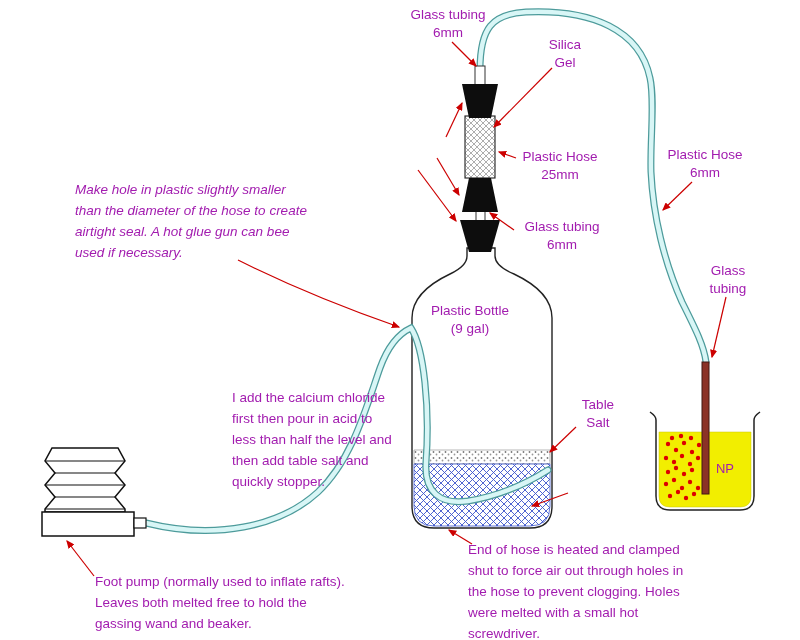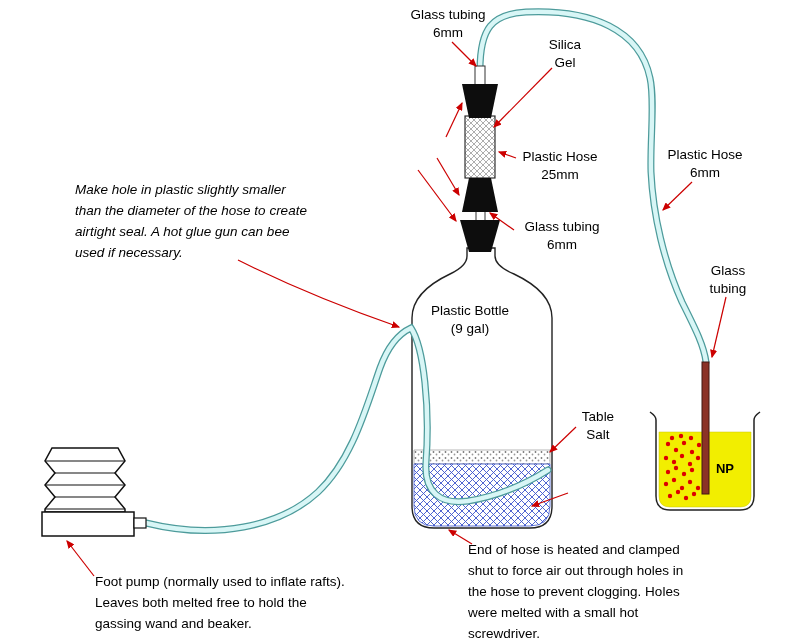--- a/index.html
+++ b/index.html
@@ -1,21 +1,21 @@
 <!DOCTYPE html>
 <html><head>
 <meta charset="utf-8">
 <style>
   html,body{margin:0;padding:0;background:#fff;}
   .stage{position:relative;width:800px;height:640px;background:#ffffff;overflow:hidden;
-         font-family:"Liberation Sans",sans-serif;color:#000000;}
+         font-family:"Liberation Sans",sans-serif;color:#a21caf;}
   .stage svg{position:absolute;left:0;top:0;}
   .lbl{position:absolute;white-space:pre-line;font-size:13.5px;line-height:1.3;text-align:center;}
   .note{position:absolute;white-space:pre-line;font-size:13.5px;line-height:1.55;text-align:left;}
-  .np{font-weight:700;font-size:13px;line-height:1;}
+  .np{font-weight:400;font-size:13px;line-height:1;}
 </style>
 </head>
 <body>
 
 <div class="stage">
 
   <svg width="800" height="640" viewBox="0 0 800 640">
     <defs>
       <pattern id="silicaHatch" width="6" height="6" patternUnits="userSpaceOnUse">
         <rect width="6" height="6" fill="#ffffff"></rect>
@@ -130,21 +130,26 @@
   <div class="lbl" style="left:512px;top:218px;width:100px;">Glass tubing
 6mm</div>
   <div class="note" style="left:75px;top:180px;width:290px;font-style:italic;">Make hole in plastic slightly smaller
 than the diameter of the hose to create
 airtight seal.  A hot glue gun can bee
 used if necessary.</div>
   <div class="lbl" style="left:697px;top:262px;width:62px;">Glass
 tubing</div>
   <div class="lbl" style="left:415px;top:302px;width:110px;">Plastic Bottle
 (9 gal)</div>
-  <div class="lbl" style="left:572px;top:408px;width:52px;">Table
+  <div class="note" style="left:232px;top:388px;width:235px;">I add the calcium chloride
+first then pour in acid to
+less than half the level and
+then add table salt and
+quickly stopper.</div>
+  <div class="lbl" style="left:572px;top:396px;width:52px;">Table
 Salt</div>
   <div class="lbl np" style="left:711px;top:462px;width:28px;">NP</div>
   <div class="note" style="left:95px;top:572px;width:290px;">Foot pump (normally used to inflate rafts).
 Leaves both melted free to hold the
 gassing wand and beaker.</div>
   <div class="note" style="left:468px;top:540px;width:300px;">End of hose is heated and clamped
 shut to force air out through holes in
 the hose to prevent clogging.  Holes
 were melted with a small hot
 screwdriver.</div>

